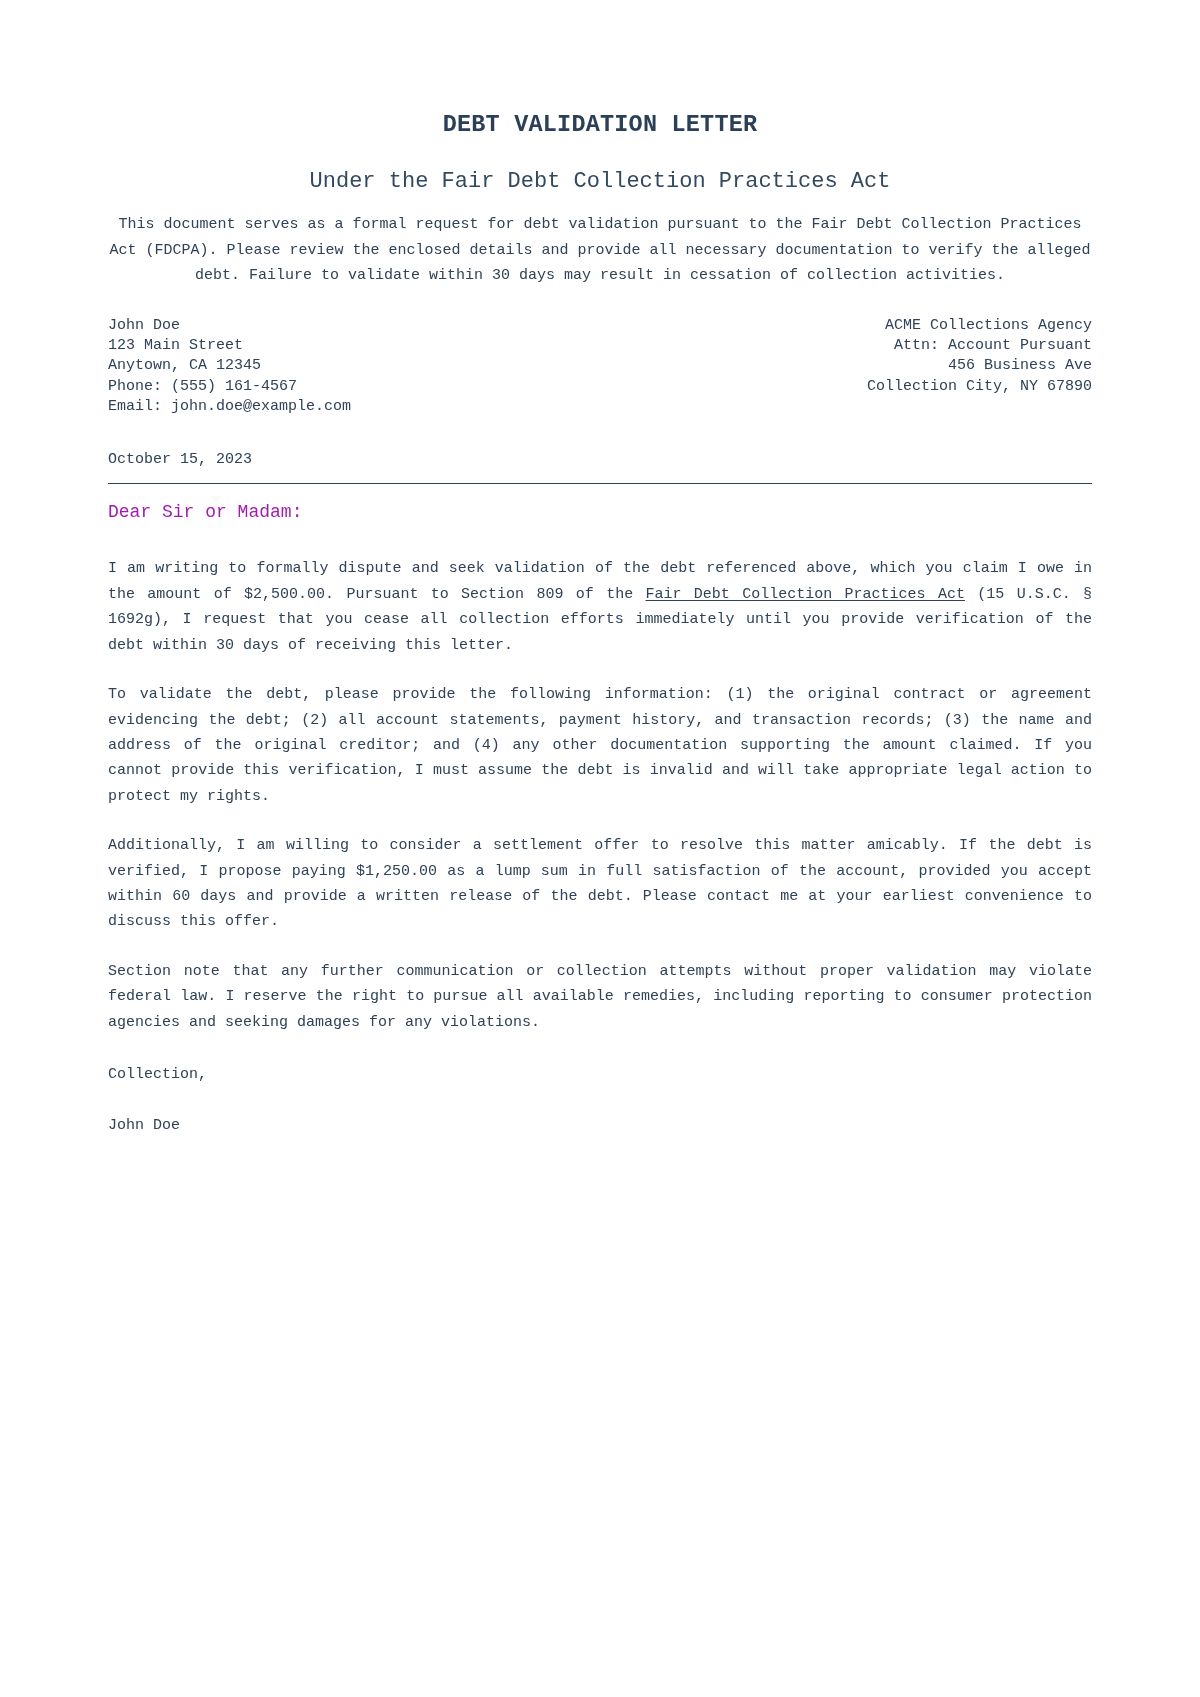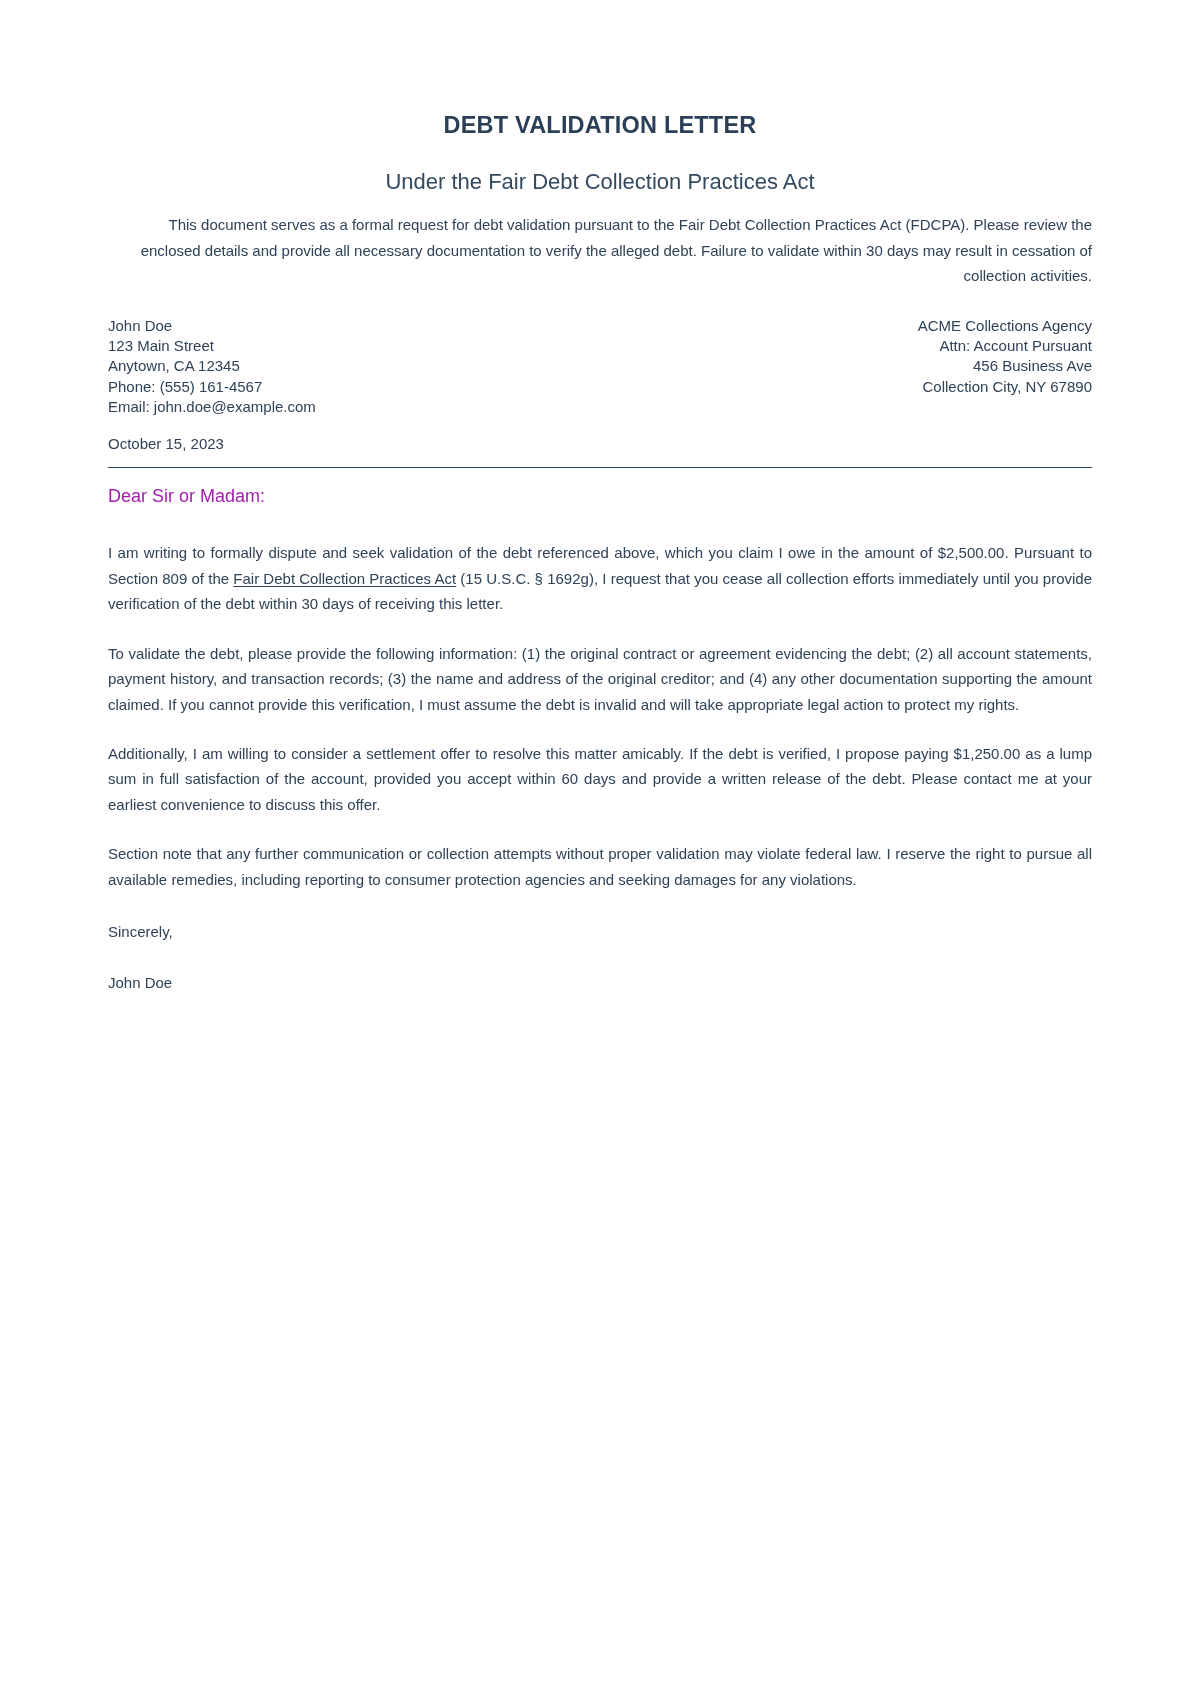--- a/index.html
+++ b/index.html
@@ -15,20 +15,21 @@
     -webkit-font-smoothing: antialiased;
   }
 
   .page {
     position: relative;
     width: 1200px;
     height: 1697px;
     background: #ffffff;
     box-sizing: border-box;
     padding: 96px 108px 96px 108px;
+    font-family: Liberation Mono, monospace;
   }
 
   .doc-title {
     text-align: center;
     font-size: 23.5px;
     font-weight: bold;
     letter-spacing: 0.2px;
     color: #2b3f56;
     margin: 14px 0 0 0;
     line-height: 1.3;
@@ -41,42 +42,42 @@
     color: #33495f;
     margin: 27px 0 0 0;
     line-height: 1.3;
   }
 
   .intro {
     font-size: 15px;
     line-height: 25.5px;
     color: #2f4257;
     margin: 16px 0 0 0;
-    text-align: right;
+    text-align: center;
   }
 
   .address-block {
     display: flex;
     justify-content: space-between;
     align-items: flex-start;
     margin-top: 27px;
   }
   .address-col {
     font-size: 15px;
     line-height: 20.4px;
     color: #2f4257;
   }
   .address-col.left { text-align: left; }
   .address-col.right { text-align: right; }
   .address-line { white-space: pre; }
 
   .date-line {
     font-size: 15px;
     line-height: 20.4px;
-    margin-top: 16px;
+    margin-top: 32px;
     color: #2f4257;
   }
 
   .subject-line {
     font-size: 15px;
     line-height: 20.4px;
     margin-top: 19px;
     color: #2f4257;
   }
 
@@ -162,17 +163,17 @@
   <div class="salutation">Dear Sir or Madam:</div>
 
   <p class="body-par first"><span>I am writing to formally dispute and seek validation of the debt referenced above, which you claim I owe in the amount of $2,500.00. Pursuant to Section 809 of the </span><a class="link-underline" href="#">Fair Debt Collection Practices Act</a><span> (15 U.S.C. § 1692g), I request that you cease all collection efforts immediately until you provide verification of the debt within 30 days of receiving this letter.</span></p>
 
   <p class="body-par">To validate the debt, please provide the following information: (1) the original contract or agreement evidencing the debt; (2) all account statements, payment history, and transaction records; (3) the name and address of the original creditor; and (4) any other documentation supporting the amount claimed. If you cannot provide this verification, I must assume the debt is invalid and will take appropriate legal action to protect my rights.</p>
 
   <p class="body-par">Additionally, I am willing to consider a settlement offer to resolve this matter amicably. If the debt is verified, I propose paying $1,250.00 as a lump sum in full satisfaction of the account, provided you accept within 60 days and provide a written release of the debt. Please contact me at your earliest convenience to discuss this offer.</p>
 
   <p class="body-par">Section note that any further communication or collection attempts without proper validation may violate federal law. I reserve the right to pursue all available remedies, including reporting to consumer protection agencies and seeking damages for any violations.</p>
 
-  <div class="closing">Sincerely,</div>
+  <div class="closing">Collection,</div>
 
   <div class="signature-name">John Doe</div>
 
 </div>
 
 </body></html>

